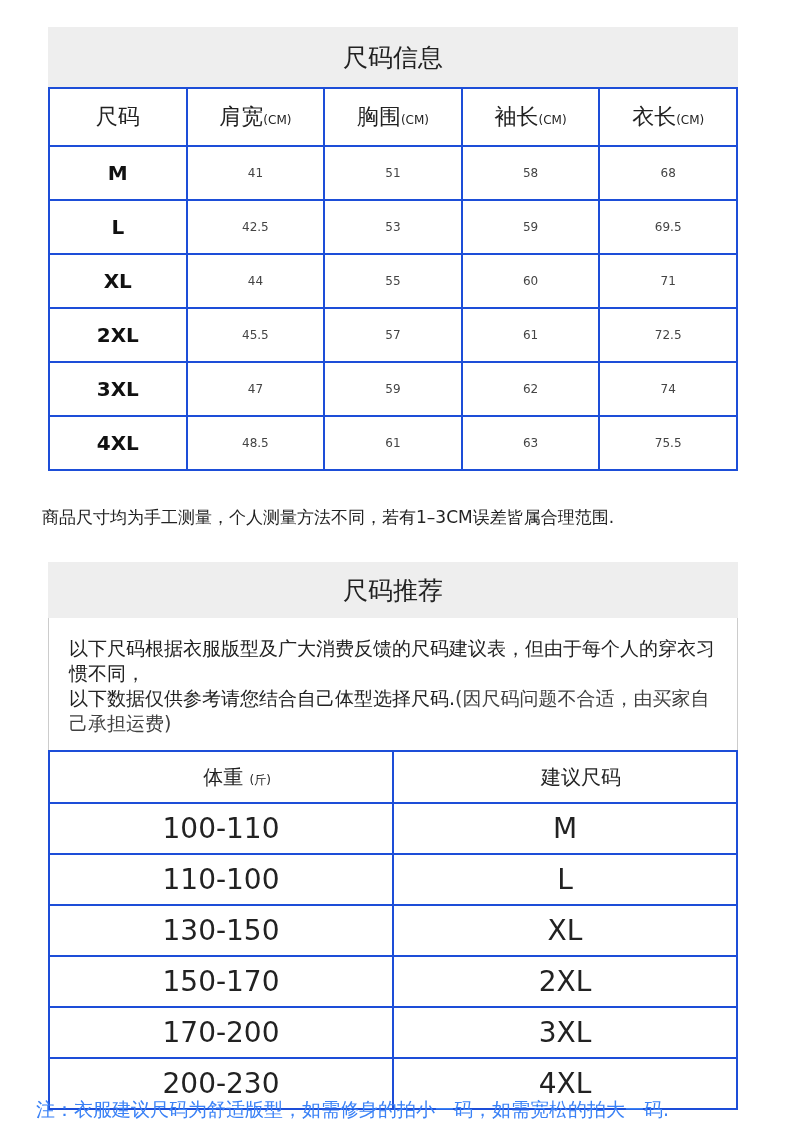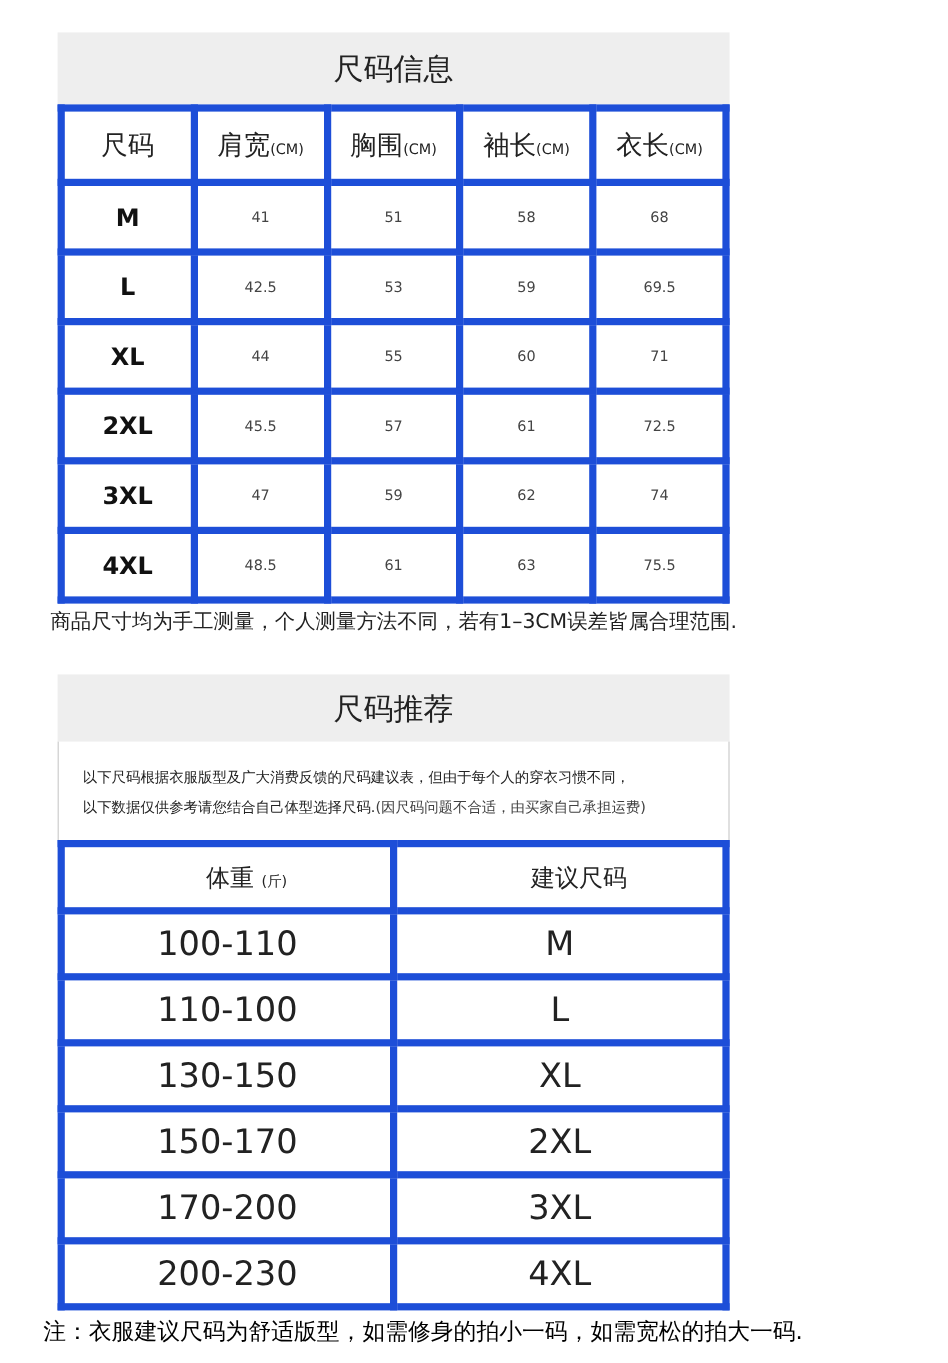--- a/index.html
+++ b/index.html
@@ -1,34 +1,34 @@
 <!DOCTYPE html>
 <html><head>
 <meta charset="utf-8">
 <style>
   html, body { margin:0; padding:0; background:#ffffff; }
   body { width:790px; height:1136px; position:relative; overflow:hidden;
          font-family:"DejaVu Sans","Liberation Sans",sans-serif; color:#222; }
-  .section { position:absolute; left:48px; width:560px; }
+  .section { position:absolute; left:48px; width:690px; }
   .band { background:#eeeeee; text-align:center; font-size:25px; color:#222;
           display:flex; align-items:center; justify-content:center; }
   table { border-collapse:collapse; width:100%; table-layout:fixed; }
-  td, th { border:6px solid #1d4ed8; text-align:center; padding:0; font-weight:normal; }
+  td, th { border:2px solid #1d4ed8; text-align:center; padding:0; font-weight:normal; }
   .t1 th { height:56px; font-size:22px; color:#222; }
   .t1 th .unit { font-size:12px; }
   .t1 td { height:52px; font-size:12px; color:#444; }
   .t1 td.size { font-weight:bold; font-size:20px; color:#111; }
   .note1 { position:absolute; left:42px; top:506px; font-size:17px; color:#222; white-space:nowrap; }
   .intro { border-left:1px solid #cccccc; border-right:1px solid #cccccc;
-           padding:18px 21px 14px 20px; font-size:12px; line-height:25px; color:#222; }
+           padding:18px 21px 14px 20px; font-size:19px; line-height:25px; color:#222; }
   .intro .red { color:#404040; }
   .t2 th { height:50px; font-size:20px; color:#222;padding-left:32px; }
   .t2 th .unit { font-size:12px; }
   .t2 td { height:49px; font-size:28px; color:#222; }
-  .note2 { position:absolute; left:36px; top:1097px; font-size:19px; color:#000000; white-space:nowrap; }
+  .note2 { position:absolute; left:36px; top:1097px; font-size:19px; color:#3b82f6; white-space:nowrap; }
 </style>
 </head>
 <body>
 
 <div class="section" style="top:27px;">
   <div class="band" style="height:60px;">尺码信息</div>
   <table class="t1">
     <tbody>
         <tr>
       <th><span>尺码</span><span class="unit"></span></th>

